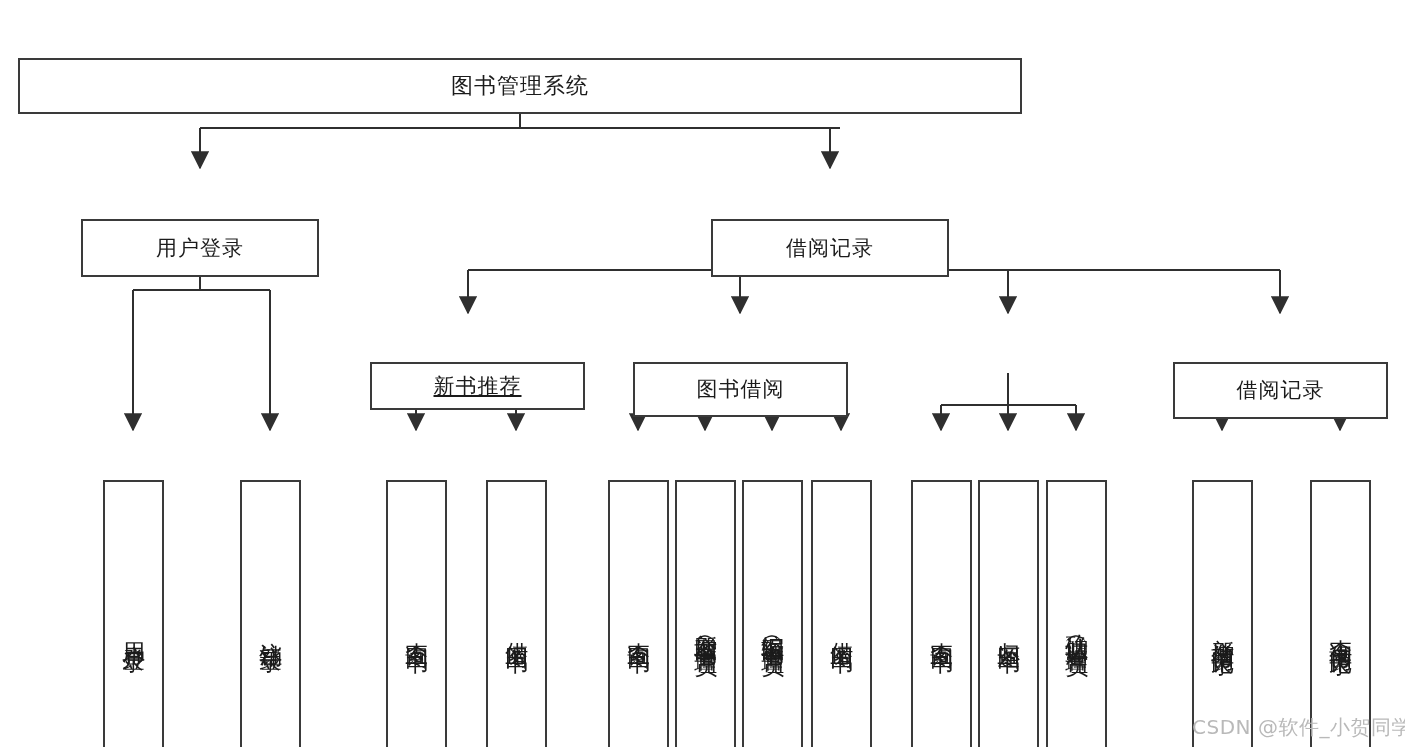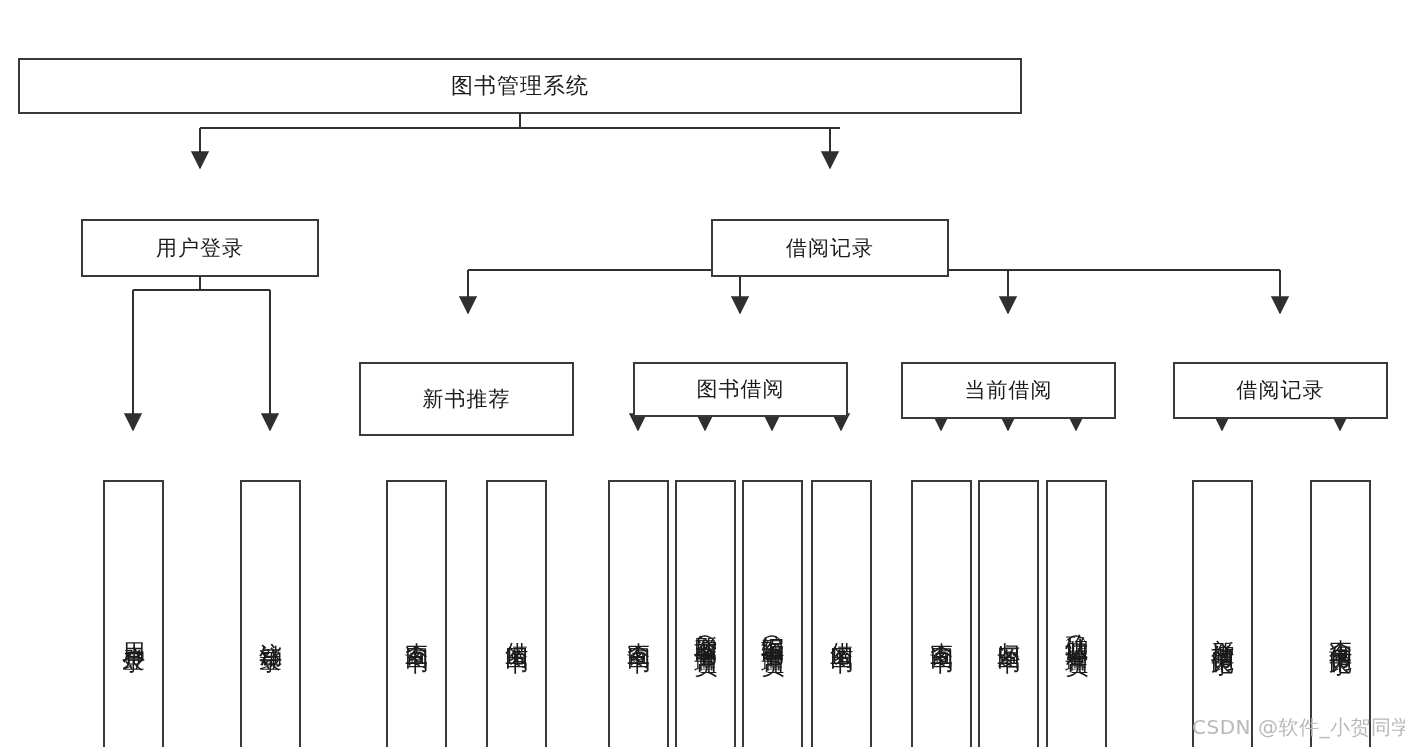--- a/index.html
+++ b/index.html
@@ -131,31 +131,28 @@
   </div>
 
   <div class="node" style="left:81px; top:173px; width:238px; height:58px;">
     <span class="label">用户登录</span>
   </div>
 
   <div class="node" style="left:711px; top:173px; width:238px; height:58px;">
     <span class="label">借阅记录</span>
   </div>
 
-  <div class="node" style="left:359px; top:316px; width:215px; height:74px;">
+  <div class="node" style="left:370px; top:316px; width:215px; height:48px;text-decoration:underline;">
     <span class="label">新书推荐</span>
   </div>
 
   <div class="node" style="left:633px; top:316px; width:215px; height:55px;">
     <span class="label">图书借阅</span>
   </div>
 
-  <div class="node" style="left:901px; top:316px; width:215px; height:57px;">
-    <span class="label">当前借阅</span>
-  </div>
 
   <div class="node" style="left:1173px; top:316px; width:215px; height:57px;font-family:Liberation Serif, serif;">
     <span class="label">借阅记录</span>
   </div>
 
   <div class="node leaf" style="left:103px; top:434px; width:61px; height:299px;">
     <span class="label">用户登录</span>
   </div>
 
   <div class="node leaf" style="left:240px; top:434px; width:61px; height:299px;">

